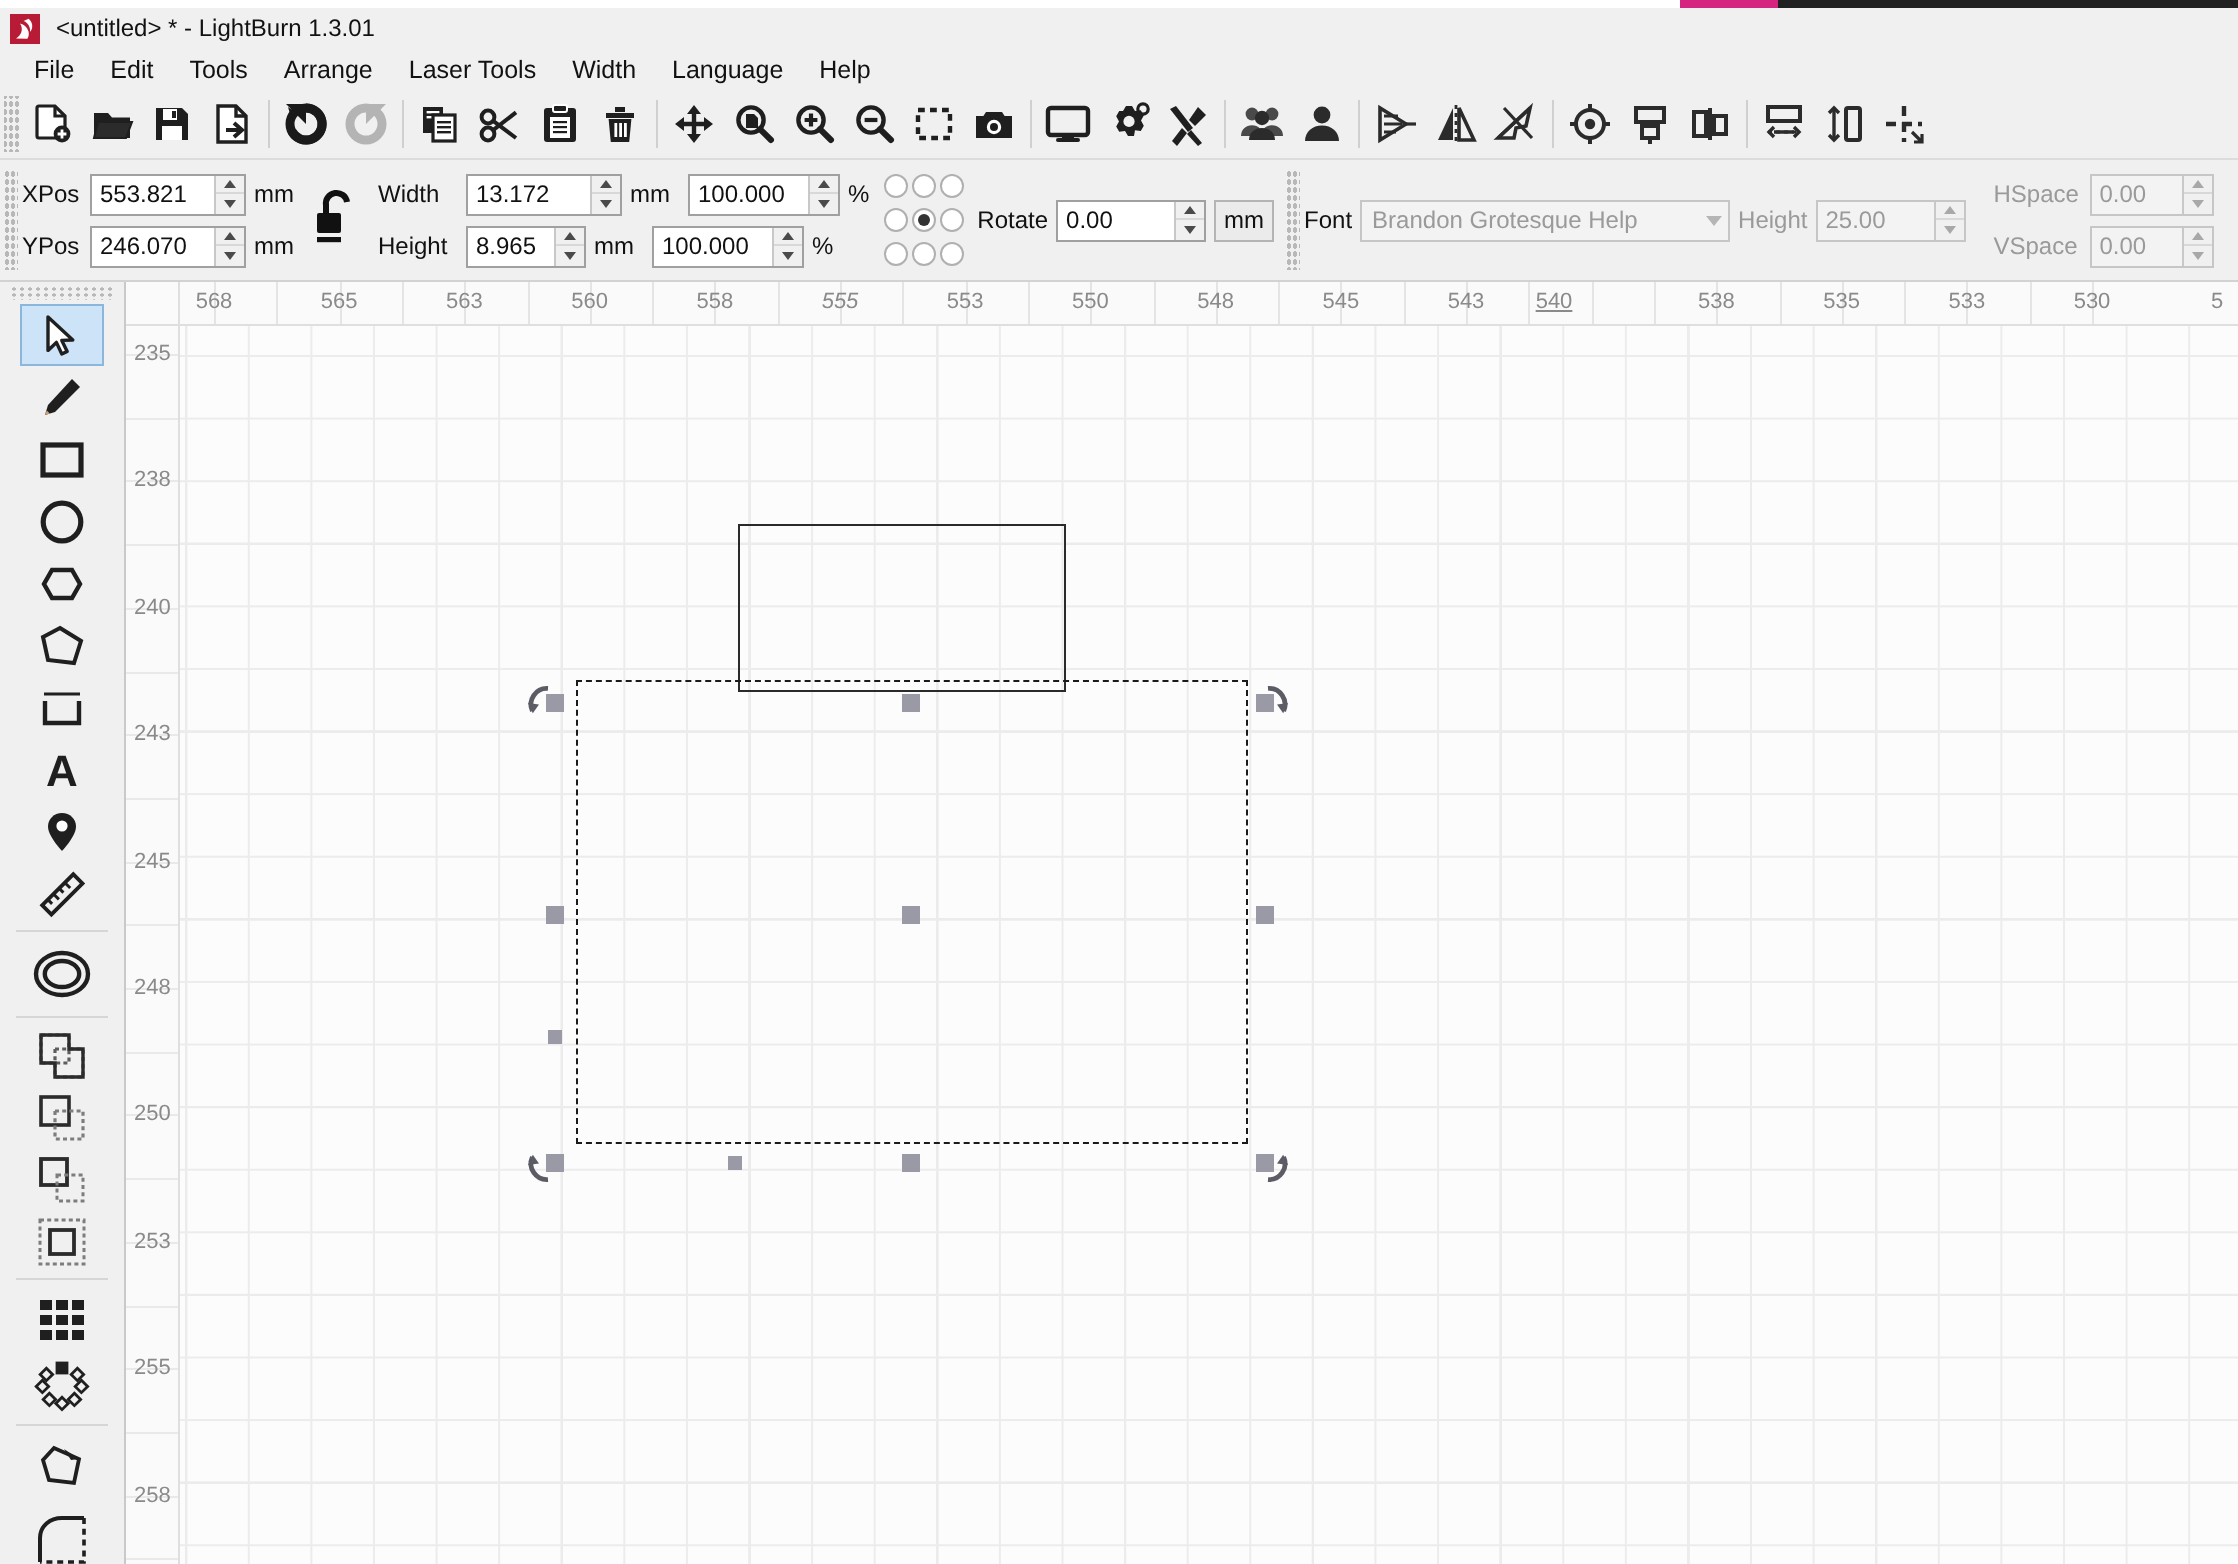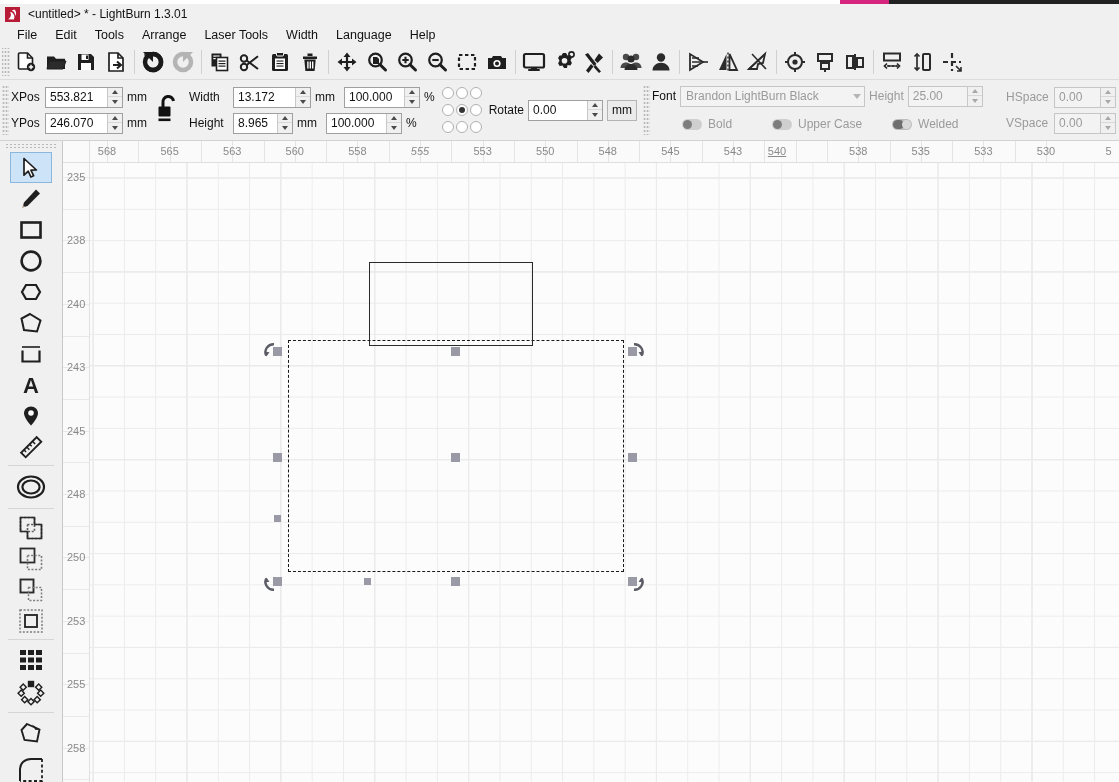--- a/index.html
+++ b/index.html
@@ -621,48 +621,34 @@
     </div>
   </div>
 
   <div class="pgrip" style="margin-left:6px"></div>
 
   <div class="prop-group">
     <div class="prop-rows" style="gap:7px">
       <div class="prow">
         <div class="plabel">Font</div>
         <div class="font-combo">
-          <span>Brandon LightBurn Black</span>
+          <span>Brandon Grotesque Help</span>
           <i class="combo-caret"></i>
         </div>
         <div class="plabel dim">Height</div>
         <div class="spin dim" style="width:75px">
           <input type="text" value="25.00" style="">
           <div class="arrows">
               <div>
                 <i class="tri-u"></i>
               </div>
               <div>
                 <i class="tri-d"></i>
               </div>
             </div>
-        </div>
-      </div>
-      <div class="prow" style="gap:0">
-        <div class="togglewrap" style="width:120px;padding-left:30px">
-          <div class="toggle"></div>
-          <div class="tlabel">Bold</div>
-        </div>
-        <div class="togglewrap" style="width:120px">
-          <div class="toggle"></div>
-          <div class="tlabel">Upper Case</div>
-        </div>
-        <div class="togglewrap" style="width:100px">
-          <div class="toggle on"></div>
-          <div class="tlabel">Welded</div>
         </div>
       </div>
     </div>
   </div>
 
   <div class="prop-group" style="margin-left:14px">
     <div class="prop-rows">
       <div class="prow">
         <div class="plabel dim" style="width:44px">HSpace</div>
         <div class="spin dim" style="width:62px">

